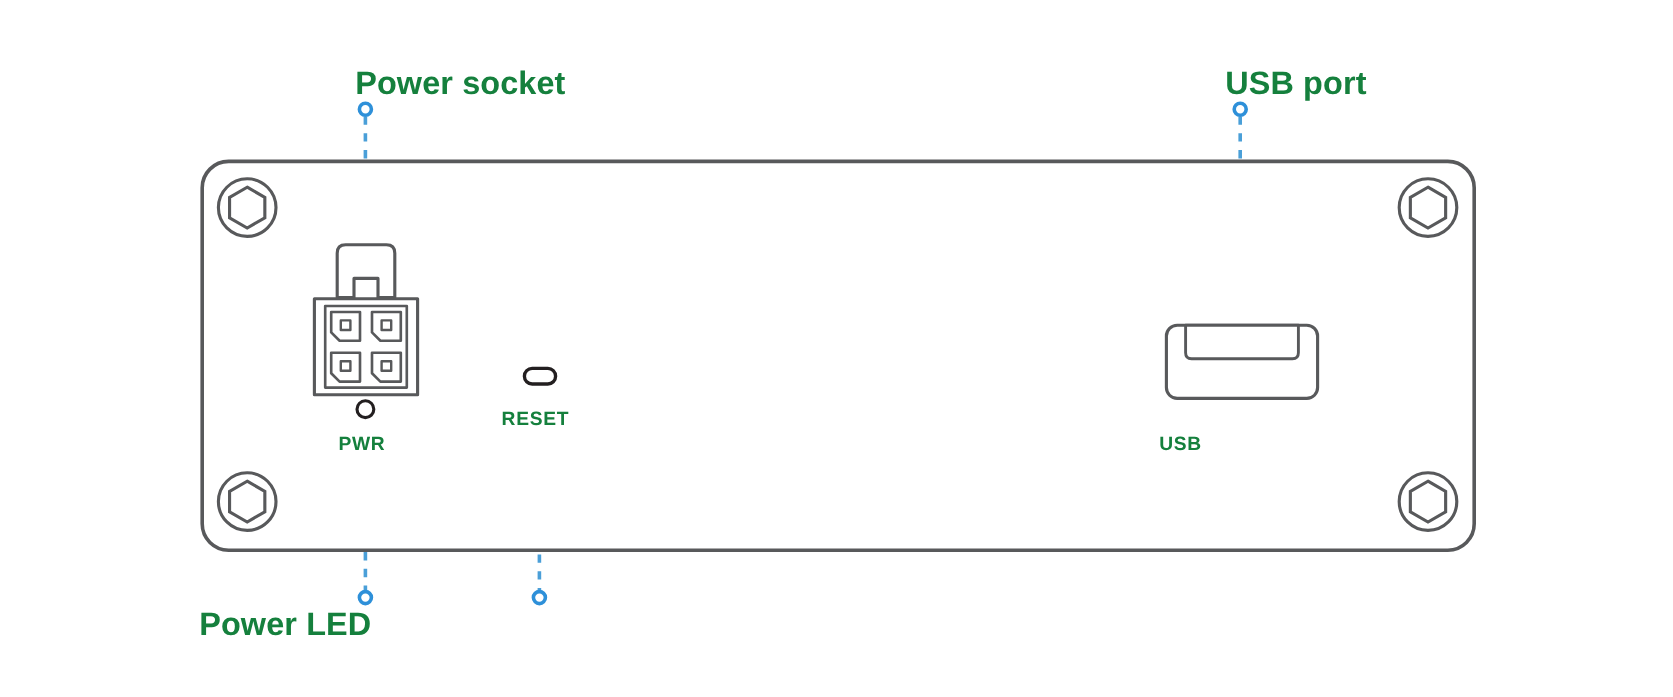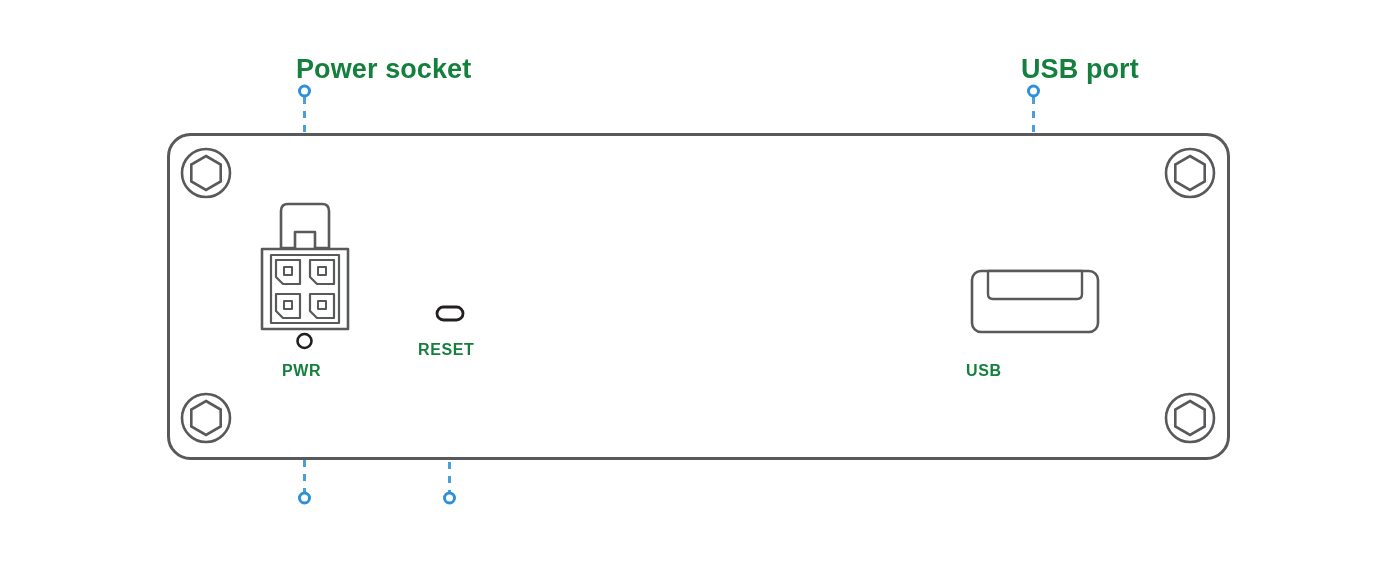--- a/index.html
+++ b/index.html
@@ -142,20 +142,21 @@
       <rect x="972" y="271" width="126" height="61" rx="9" ry="9"></rect>
       <path d="M988,271 L1082,271 L1082,294 Q1082,299 1077,299 L993,299 Q988,299 988,294 Z" stroke-width="2.4"></path>
     </g>
 
   </svg>
 
   <div class="callout-label" id="label-power-socket">Power socket</div>
 
   <div class="callout-label" id="label-usb-port">USB port</div>
 
+  <div class="callout-label" id="label-power-led">Power LED</div>
 
 
   <div class="silk-label" id="silk-pwr">PWR</div>
 
   <div class="silk-label" id="silk-reset">RESET</div>
 
   <div class="silk-label" id="silk-usb">USB</div>
 
 </div>
 

